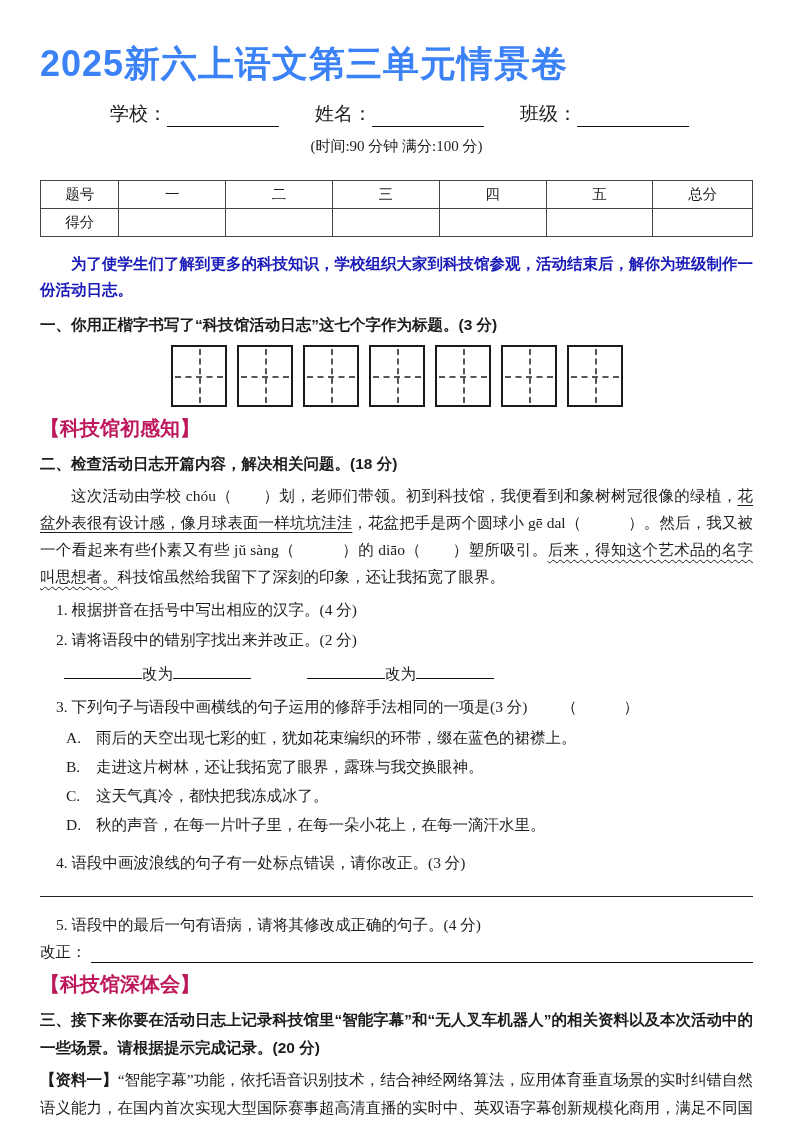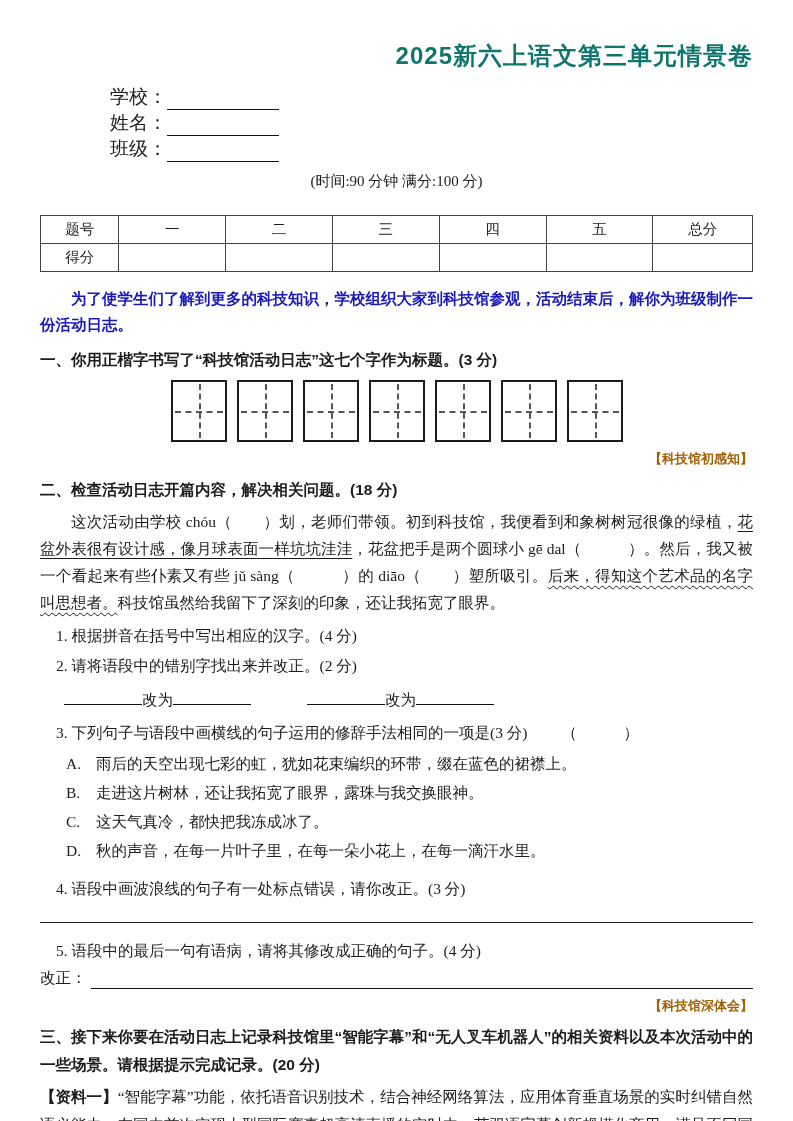--- a/index.html
+++ b/index.html
@@ -8,34 +8,33 @@
     position:relative;
     width:793px; height:1121px;
     margin:0 auto;
     background:#ffffff;
     padding:40px 40px 0 40px;
     font-family:"Liberation Serif","DejaVu Serif",serif;
     color:#1c1c1c;
     overflow:hidden;
   }
   .exam-title {
-    text-align:right;
+    text-align:left;
     font-family:"Liberation Sans","DejaVu Sans",sans-serif;
     font-weight:bold;
-    font-size:24px;
-    color:#0f766e;
+    font-size:36px;
+    color:#3b82f6;
     letter-spacing:1px;
     margin-bottom:12px;
   }
   .header-fields {
     display:flex; justify-content:space-between;
     padding:0 64px 0 70px;
     font-size:19px;
     margin-bottom:10px;
-    flex-direction:column;
   }
   .field { display:flex; align-items:flex-end; }
   .field-label { white-space:nowrap; }
   .field-blank { display:inline-block; width:112px; border-bottom:1.5px solid #111; height:22px; }
   .time-note { text-align:center; font-size:15px; margin-bottom:24px; }
 
   table.score-table { width:100%; border-collapse:collapse; margin-bottom:14px; }
   table.score-table td, table.score-table th {
     border:1px solid #444; height:28px;
     font-size:14.5px; font-weight:normal; text-align:center;
@@ -60,24 +59,24 @@
     line-height:28px;
     text-align:justify;
     margin-bottom:4px;
   }
   .boxes-row { display:flex; justify-content:center; gap:10px; margin:6px 0 8px 0; }
   .tian { position:relative; width:56px; height:62px; border:2px solid #1b1b1b; background:#fff; }
   .tian .guide-v { position:absolute; left:50%; top:2px; bottom:2px; border-left:2px dashed #555; }
   .tian .guide-h { position:absolute; top:50%; left:2px; right:2px; border-top:2px dashed #555; }
 
   .banner {
-    text-align:right;
-    color:#a16207;
-    font-weight:bold;
-    font-size:13px;
+    text-align:left;
+    color:#be185d;
+    font-weight:bold;
+    font-size:20px;
     margin:4px 0 8px 0;
   }
   .passage { font-size:15.5px; line-height:27px; text-align:justify; text-indent:2em; margin-bottom:6px; }
   .u-line { text-decoration:underline; text-underline-offset:4px; text-decoration-thickness:1px; }
   .u-wavy { text-decoration:underline wavy; text-underline-offset:4px; text-decoration-thickness:1px; }
 
   .q-item { font-size:15.5px; line-height:27px; margin:3px 16px; text-align:justify; }
   .blank-row { font-size:15.5px; margin:8px 0 8px 24px; }
   .short-blank { display:inline-block; width:78px; border-bottom:1px solid #111; height:18px; }
   .blank-gap { display:inline-block; width:56px; }

